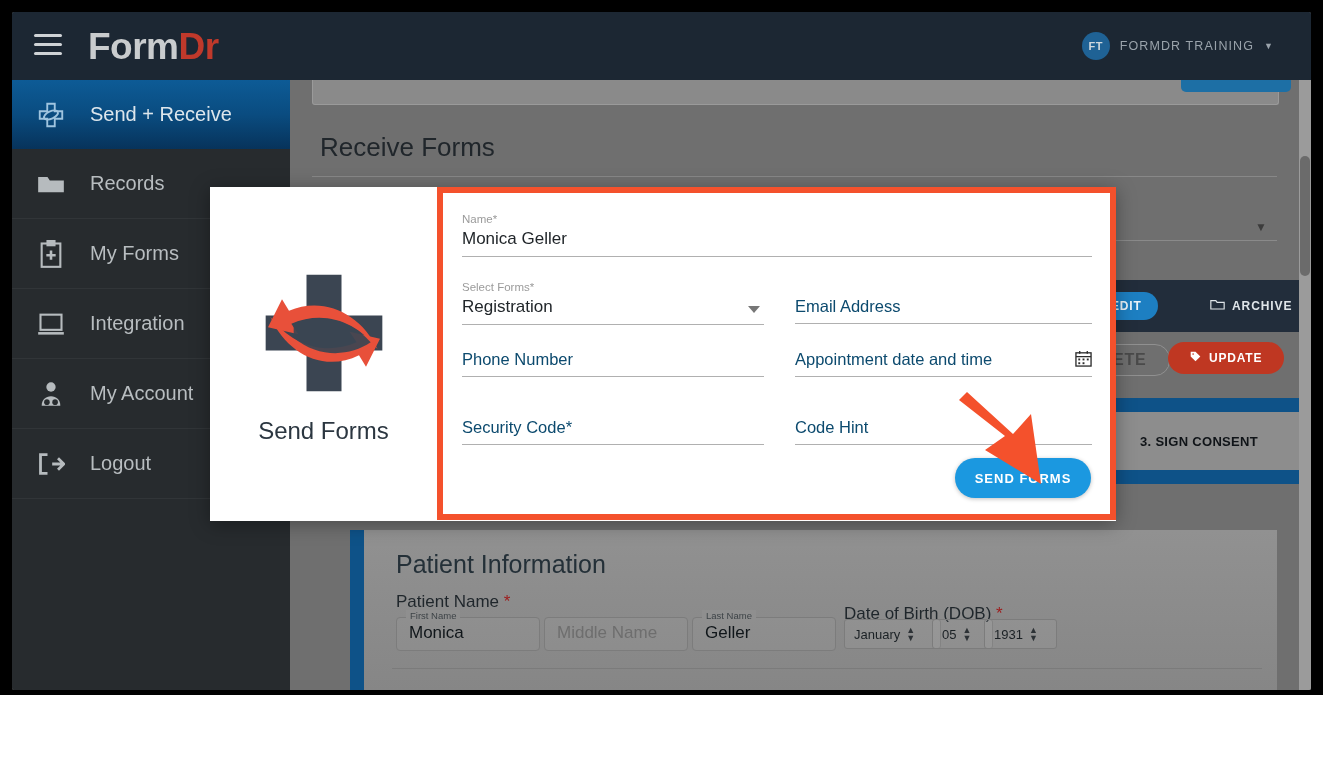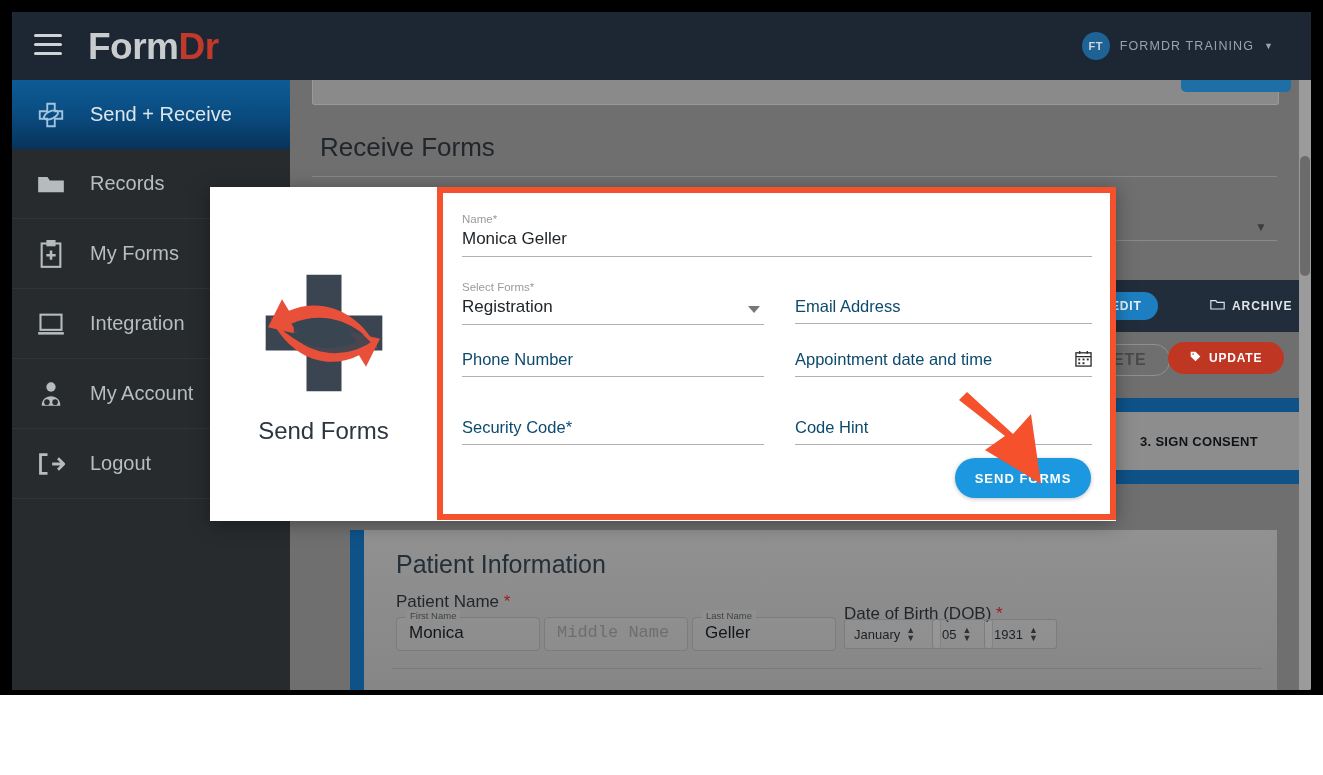--- a/index.html
+++ b/index.html
@@ -51,21 +51,21 @@
           display:flex;align-items:center;justify-content:center;color:#101418;font-size:13px;font-weight:700;letter-spacing:.3px;}
   .bottom-card{position:absolute;left:60px;top:450px;width:927px;height:160px;background:#8c8c8c;}
   .bc-accent{position:absolute;left:0;top:0;width:14px;height:160px;background:#0e5288;}
   .bc-inner{position:absolute;left:14px;top:0;right:0;bottom:0;background:linear-gradient(180deg,#919191,#868686);}
   .pi-title{position:absolute;left:32px;top:20px;font-size:25px;color:#243038;}
   .pi-lbl{position:absolute;font-size:17px;font-weight:400;color:#1f262b;}
   .pi-lbl .ast{color:#9e1b1b;}
   .fset{position:absolute;height:32px;border:1px solid #7c7c7c;border-radius:4px;background:rgba(255,255,255,.04);}
   .fset .leg{position:absolute;left:9px;top:-8px;background:#8f8f8f;padding:0 4px;font-size:9.5px;color:#3d4347;}
   .fset .val{position:absolute;left:12px;top:5px;font-size:17px;color:#10161a;}
-  .fset .ph{position:absolute;left:12px;top:5px;font-size:17px;color:#6e6e6e;font-family:Liberation Mono, monospace;}
+  .fset .ph{position:absolute;left:12px;top:5px;font-size:17px;color:#6e6e6e;}
   .selbox{position:absolute;height:28px;border:1px solid #7c7c7c;border-radius:3px;background:rgba(255,255,255,.06);
           display:flex;align-items:center;padding:0 6px 0 9px;font-size:13px;color:#1b2125;gap:6px;}
   .spin{font-size:9px;line-height:8px;color:#2d3236;display:flex;flex-direction:column;}
   .bc-rule{position:absolute;left:28px;top:138px;width:870px;height:1px;background:#7b7b7b;}
 
   
   .vscroll{position:absolute;right:0;top:68px;width:12px;height:610px;background:#9b9b9b;}
   .vthumb{position:absolute;right:1px;top:76px;width:10px;height:120px;background:#6b6b6b;border-radius:5px;}
 
   

